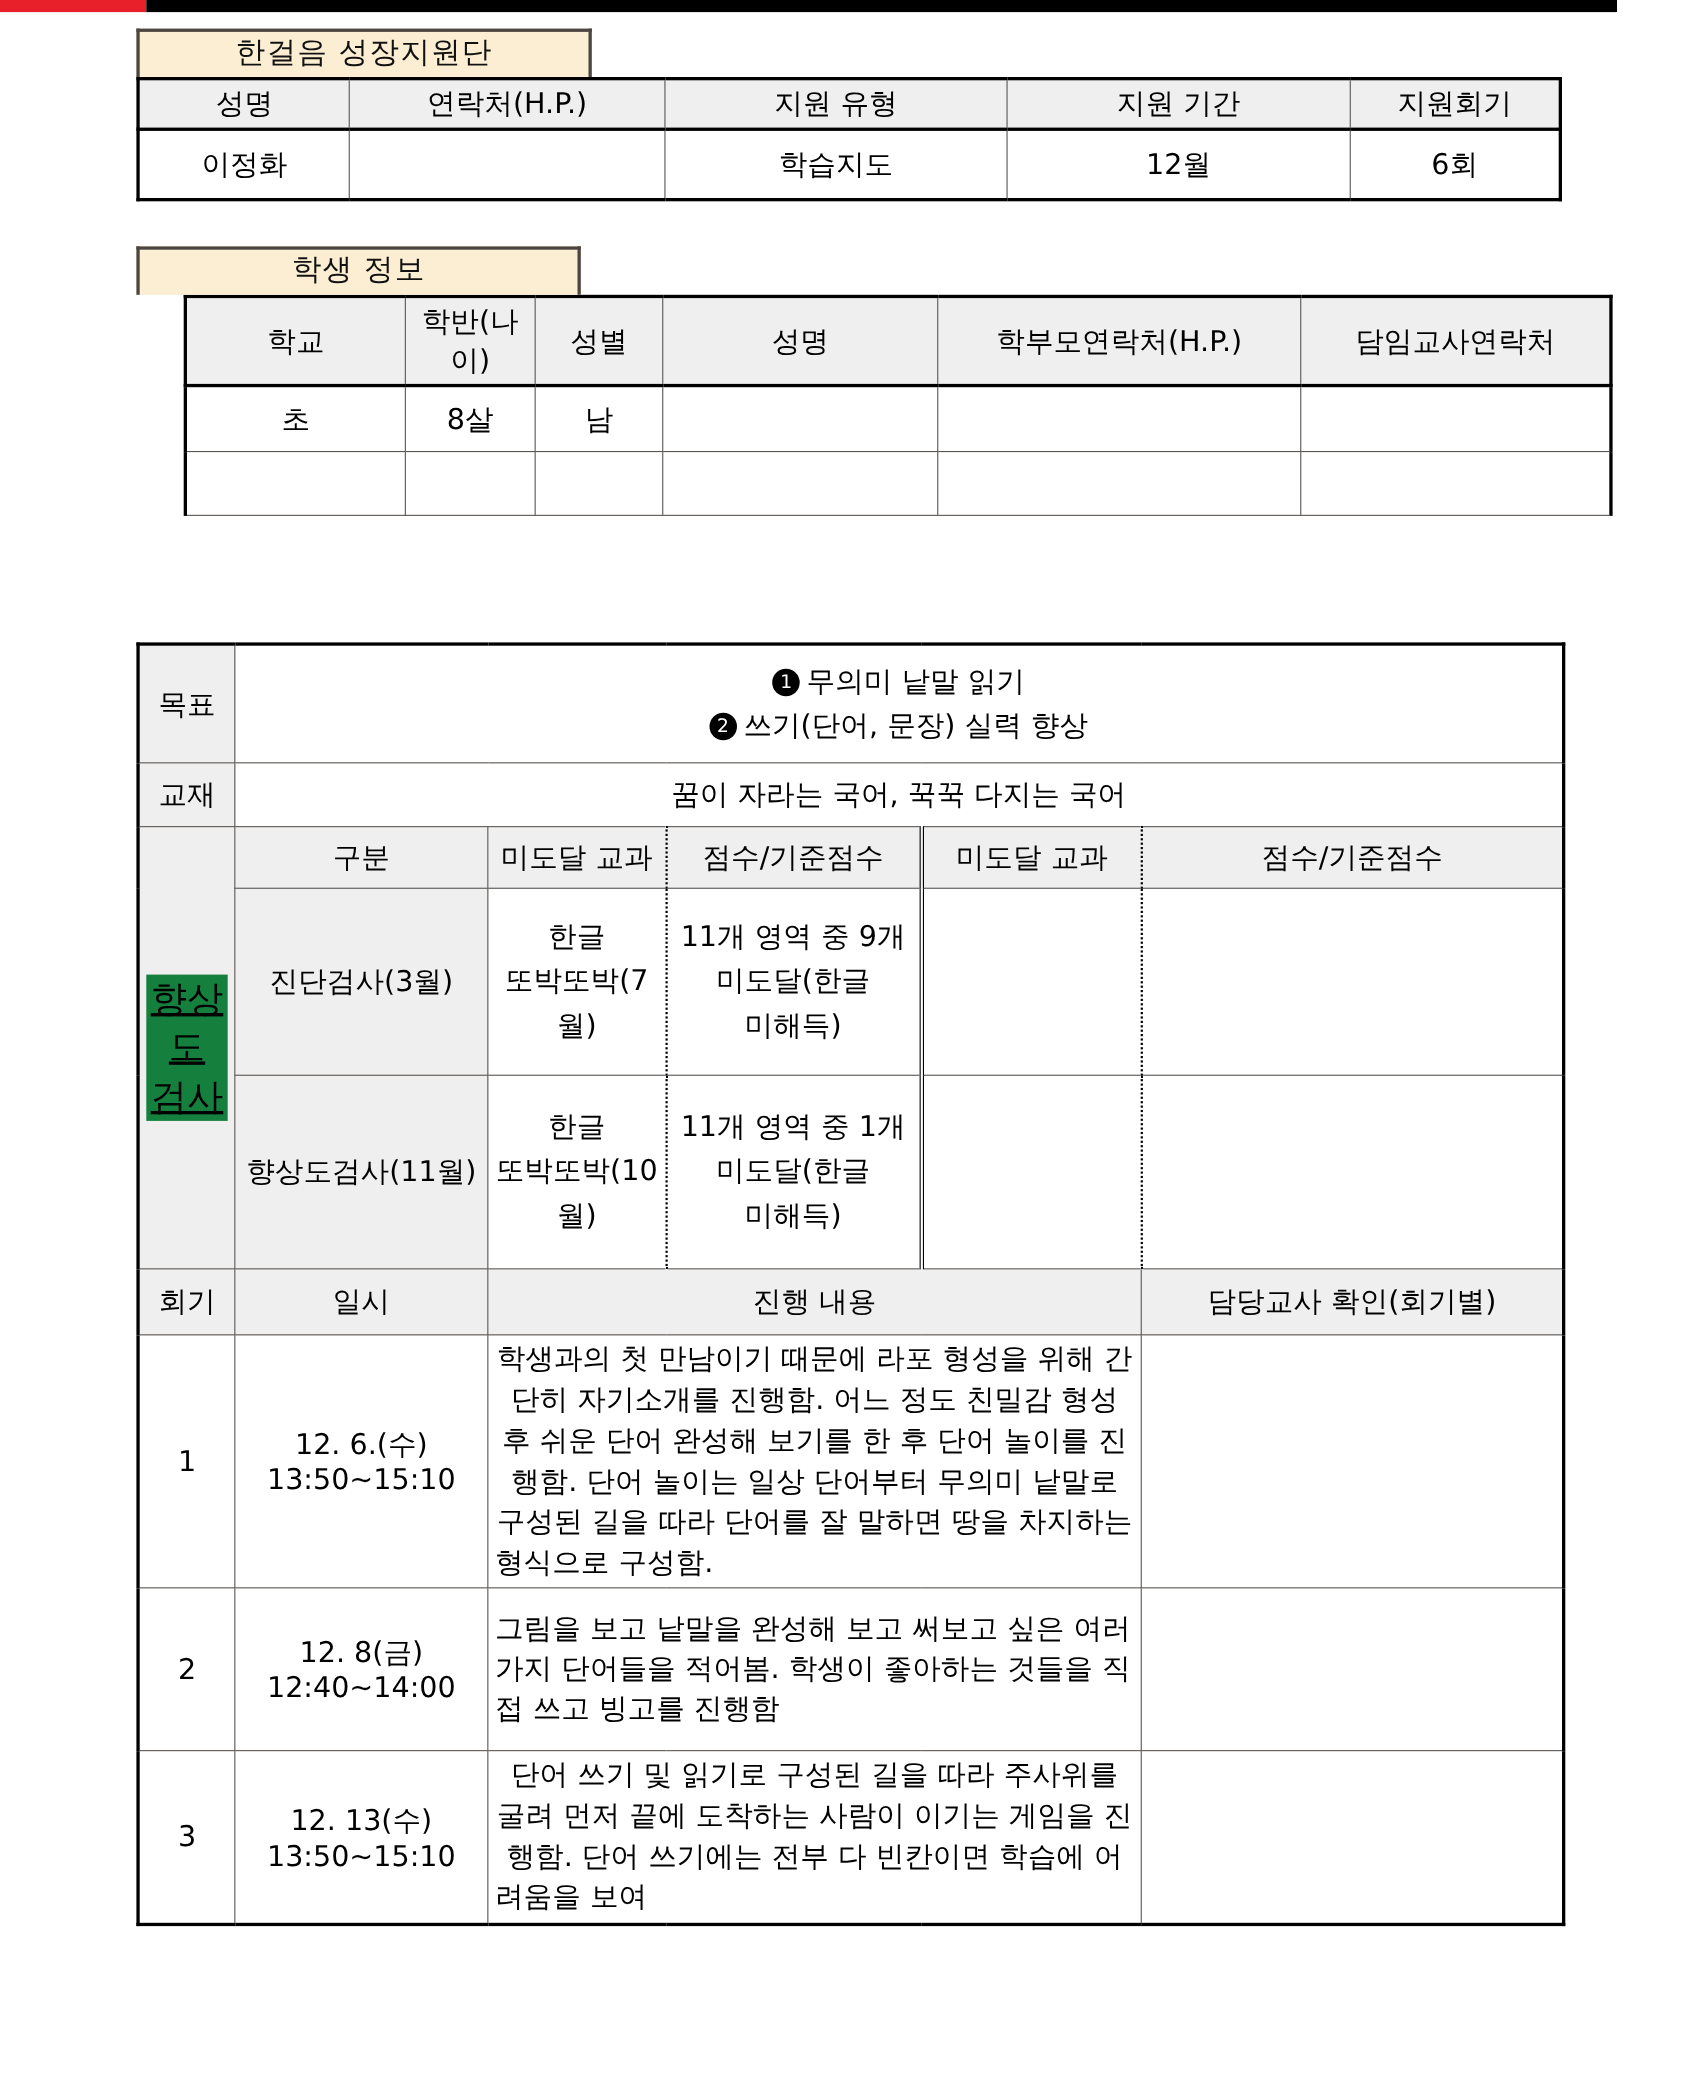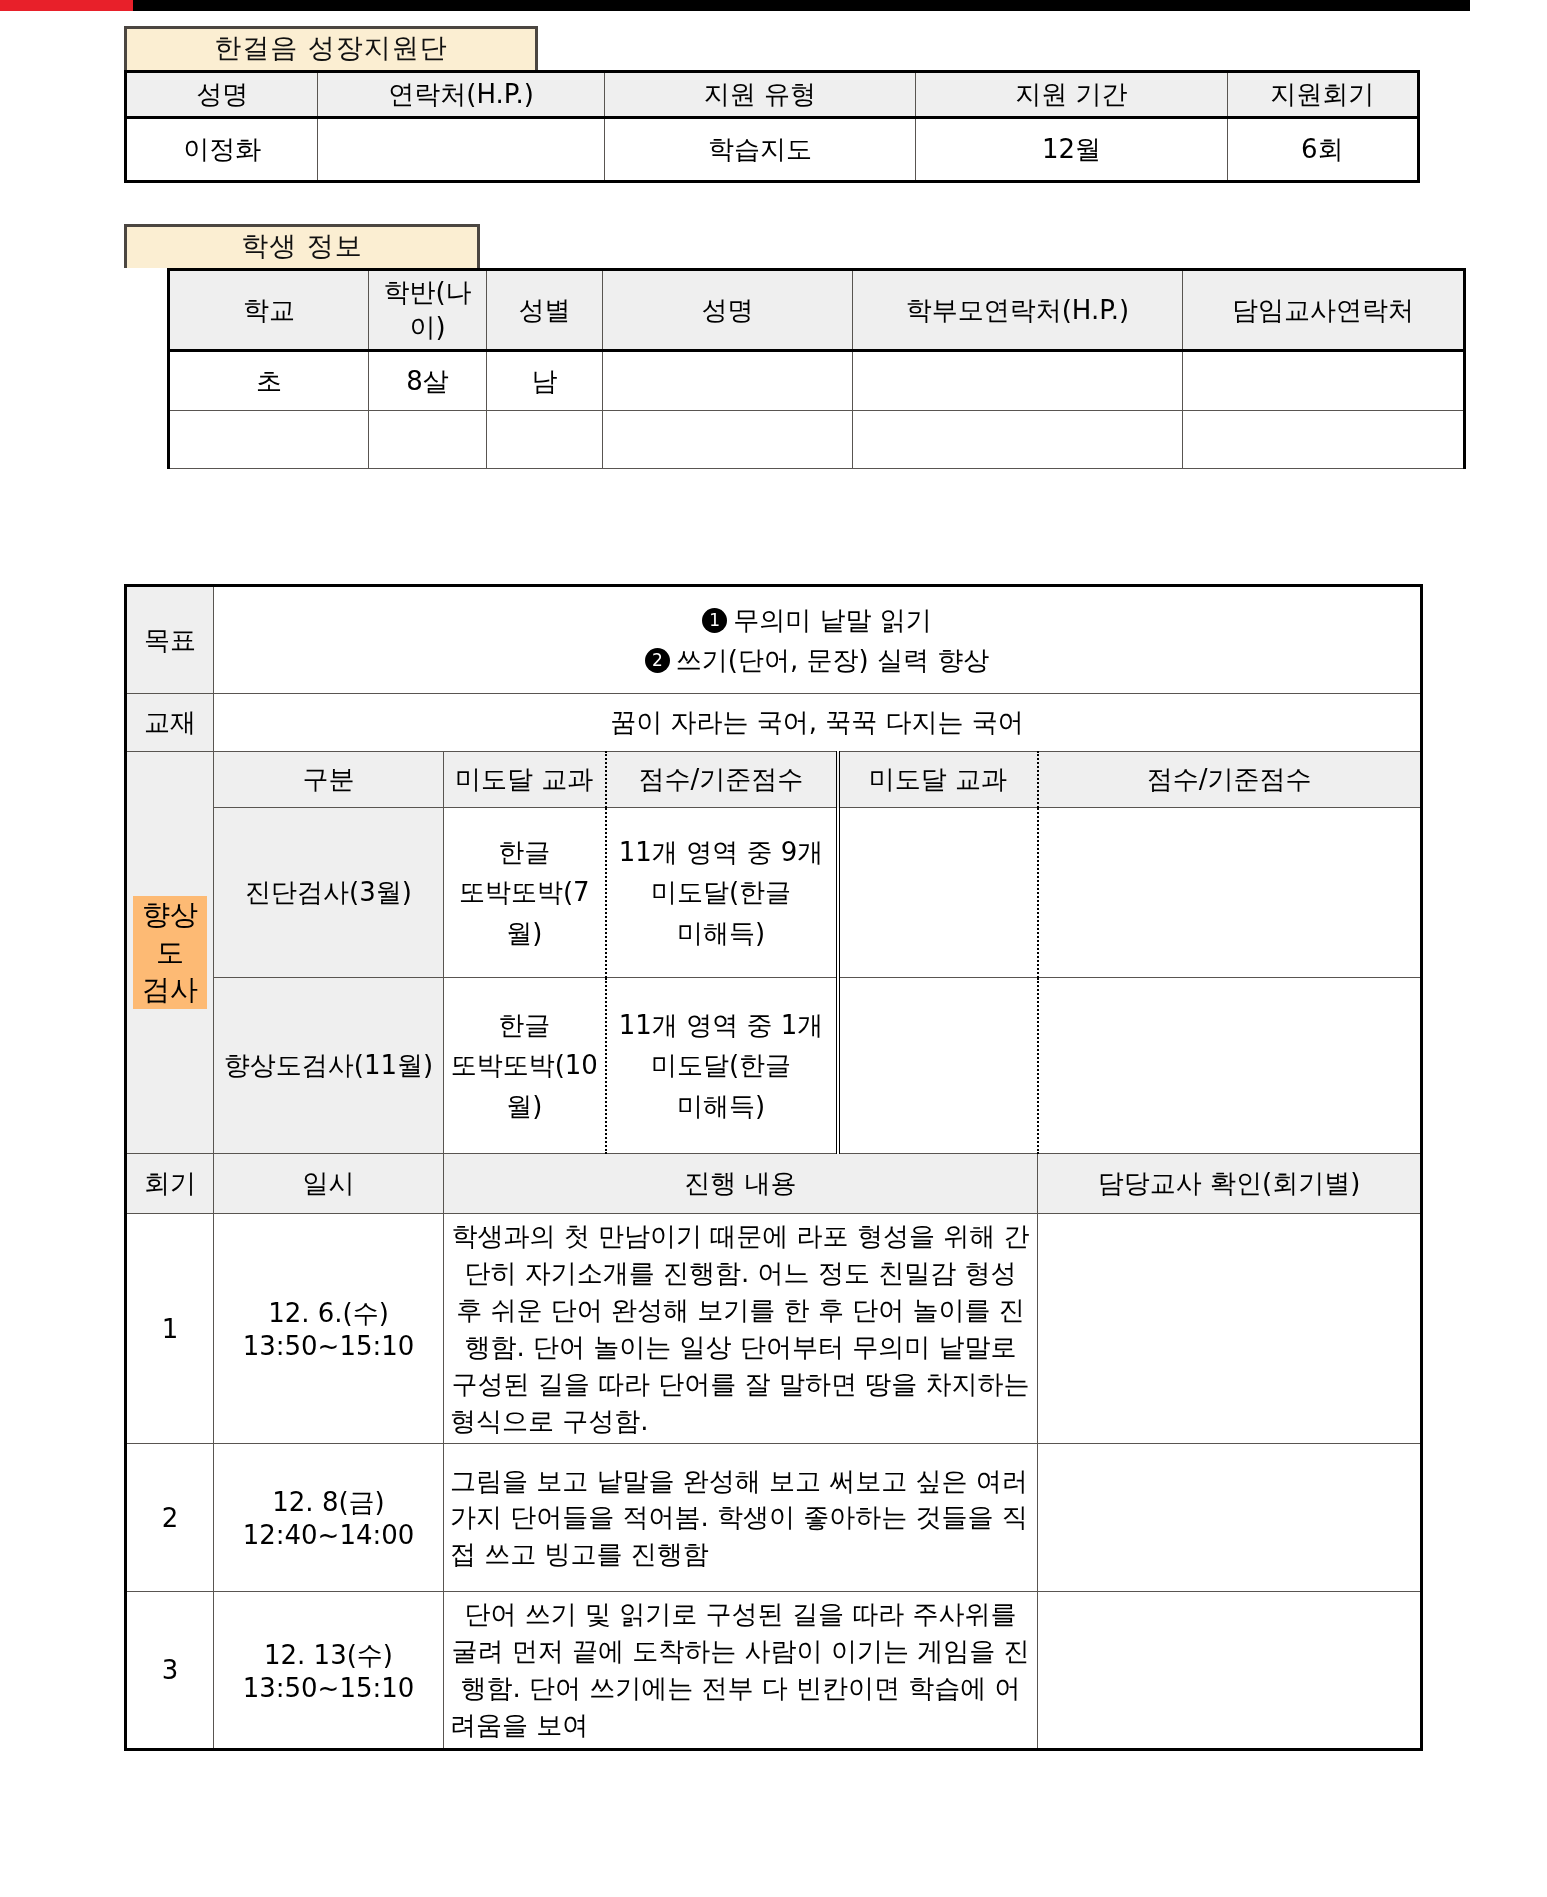--- a/index.html
+++ b/index.html
@@ -58,21 +58,21 @@
     height: 44px;
     line-height: 38px;
     text-align: center;
     font-size: 27px;
     letter-spacing: 1px;
     color: #111;
     position: relative;
     z-index: 2;
   }
   .caption.w1 { width: 414px; }
-  .caption.w2 { width: 356px; }
+  .caption.w2 { width: 404px; }
   .caption.w3 { width: 404px; }
 
   table.doc {
     border-collapse: collapse;
     table-layout: fixed;
     background: #ffffff;
   }
   table.doc td, table.doc th {
     border: 1px solid #595551;
     padding: 4px 6px;
@@ -138,24 +138,25 @@
   .content-cell {
     text-align: justify;
     text-align-last: left;
     padding: 8px 10px 8px 10px;
     font-size: 23.5px;
     line-height: 1.42;
     vertical-align: top;
   }
   .small-hdr { font-weight: bold; font-size: 26px; }
   .vert-label {
-    background: #fdba74;
+    background: #15803d;
     font-weight: normal;
-    font-size: 28px;
+    font-size: 33px;
     line-height: 1.35;
+    text-decoration: underline;
   }
   .testname {
     background: #efefef;
     font-weight: bold;
     font-size: 25px;
   }
   .wrapcell {
     font-size: 25px;
     line-height: 1.55;
     padding: 6px 2px;

